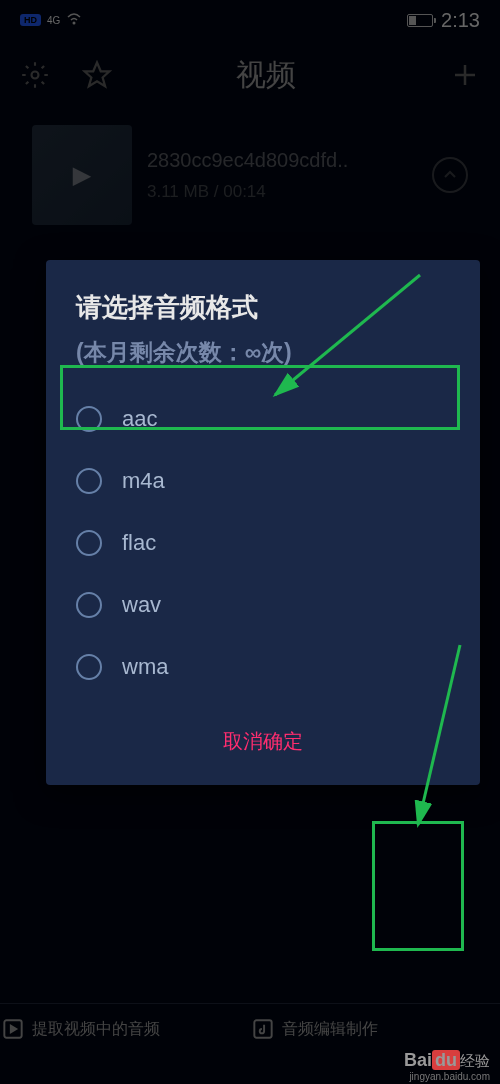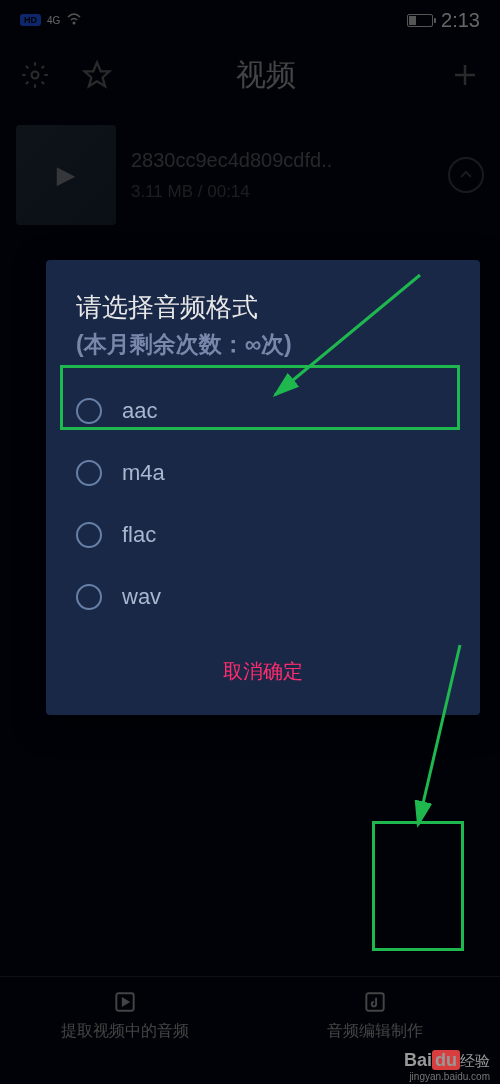--- a/index.html
+++ b/index.html
@@ -85,21 +85,21 @@
       color: #666;
       width: 30px;
       height: 30px;
       display: flex;
       align-items: center;
       justify-content: center;
     }
     .video-item {
       display: flex;
       align-items: center;
-      padding: 15px 16px;
+      padding: 15px 32px;
       gap: 15px;
       opacity: 0.5;
     }
     .thumbnail {
       width: 100px;
       height: 100px;
       background: linear-gradient(135deg, #3a4a5a, #2a3a4a);
       border-radius: 4px;
       position: relative;
     }
@@ -149,21 +149,22 @@
       background: #1a2847;
       border-radius: 4px;
       padding: 30px 0 20px;
       z-index: 10;
       box-shadow: 0 8px 30px rgba(0,0,0,0.6);
     }
     .modal-title {
       color: #e8e8e8;
       font-size: 26px;
       padding: 0 30px;
-      margin-bottom: 4px;
+      margin-bottom: 12px;
+      font-weight: bold;
     }
     .modal-subtitle {
       color: #7788aa;
       font-size: 23px;
       padding: 0 30px;
       margin-bottom: 20px;
       font-weight: bold;
     }
     .option {
       display: flex;
@@ -211,21 +212,21 @@
       bottom: 30px;
       left: 0;
       right: 0;
       display: flex;
       border-top: 1px solid #1a2030;
       z-index: 2;
     }
     .nav-item {
       flex: 1;
       display: flex;
-      flex-direction: column;
+      flex-direction: row;
       align-items: center;
       gap: 6px;
       padding: 12px 0;
       color: #888;
       font-size: 16px;
     }
     .nav-icon {
       width: 26px;
       height: 26px;
     }
@@ -333,20 +334,24 @@
     <div class="radio"></div>
     <span class="option-label">m4a</span>
   </div>
   <div class="option">
     <div class="radio"></div>
     <span class="option-label">flac</span>
   </div>
   <div class="option">
     <div class="radio"></div>
     <span class="option-label">wav</span>
+  </div>
+  <div class="option">
+    <div class="radio"></div>
+    <span class="option-label">wma</span>
   </div>
 
   <div class="modal-buttons">
     <button class="modal-btn">取消</button>
     <button class="modal-btn">确定</button>
   </div>
 </div>
 
 <div class="highlight-box" style="left:60px; top:365px; width:400px; height:65px;"></div>
 <div class="highlight-box" style="left:372px; top:821px; width:92px; height:130px;"></div>

